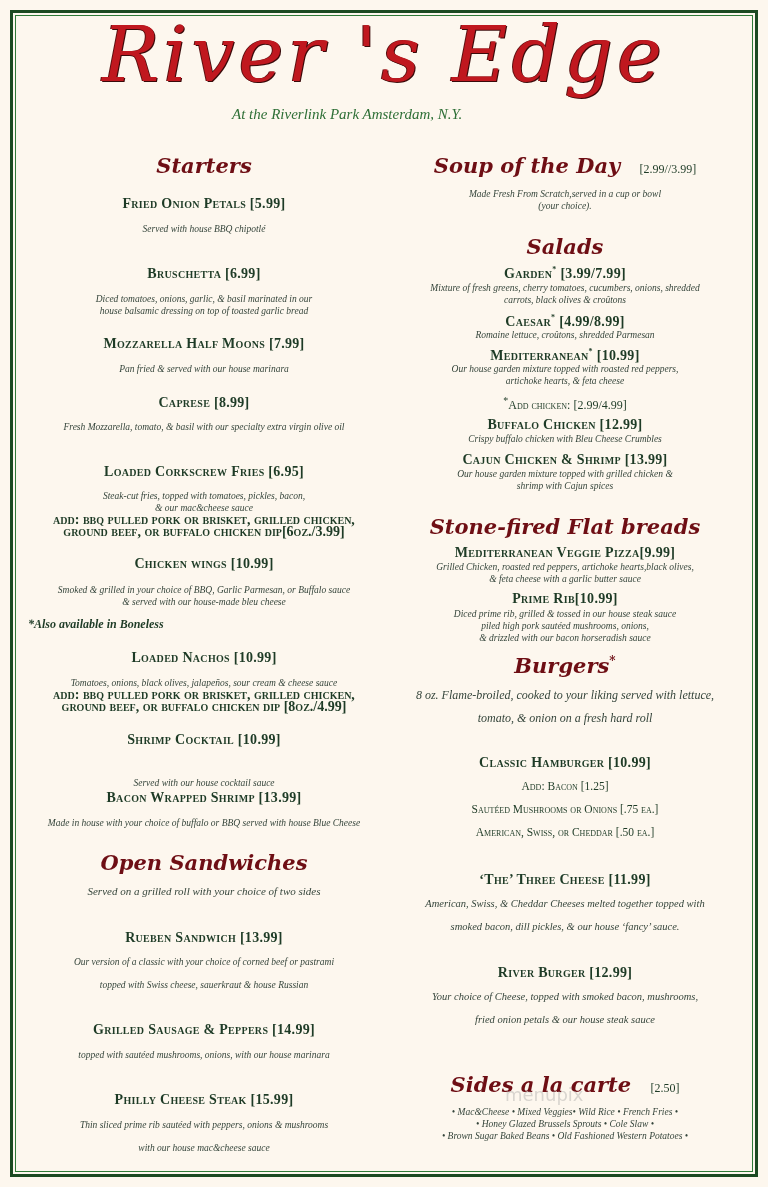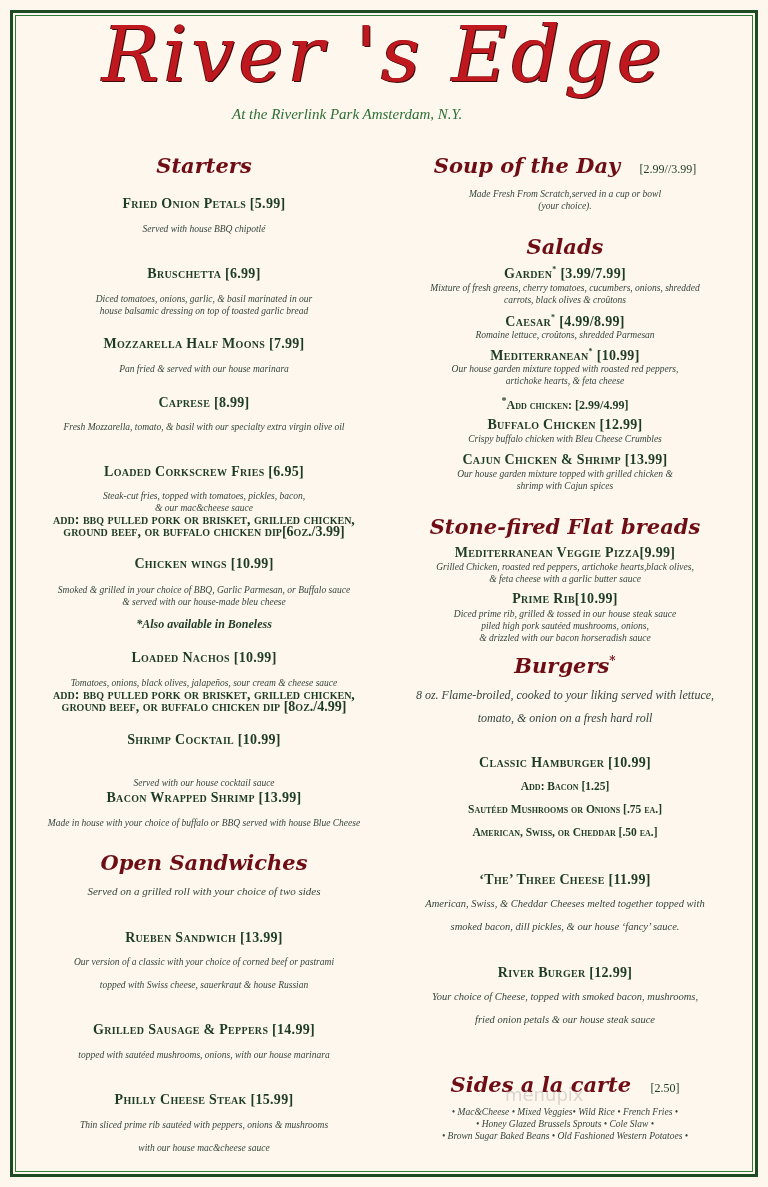--- a/index.html
+++ b/index.html
@@ -41,25 +41,25 @@
   .item-name sup { font-size: 8px; }
   .desc {
     position: absolute; left: 0; right: 0; text-align: center;
     font-style: italic; font-size: 9.5px; line-height: 12px; color: #34443a;
   }
   .add {
     position: absolute; left: 0; right: 0; text-align: center;
     font-variant: small-caps; font-weight: bold; font-size: 14px; line-height: 12px; color: #1e3b26;
   }
   .note {
-    position: absolute; left: 0; right: 0; text-align: center;
+    position: absolute; left: 0; right: 0; text-align: left;
     font-style: italic; font-weight: bold; font-size: 12px; color: #1e3b26;
   }
   .desc.burger { font-size: 12px; line-height: 24px; }
-  .opt { position: absolute; left: 0; right: 0; text-align: center; font-variant: small-caps; font-weight: bold; font-size: 11.5px; color: #1e3b26; }
+  .opt { position: absolute; left: 0; right: 0; text-align: center; font-variant: small-caps; font-weight: normal; font-size: 11.5px; color: #1e3b26; }
   .watermark { position: absolute; left: 505px; top: 1084px; font-family: "DejaVu Sans", sans-serif; font-size: 18px; color: rgba(150,150,150,0.35); }
 </style>
 </head>
 <body>
 
 <div class="frame-outer"></div>
 <div class="frame-inner"></div>
 
 <div class="title">River 's Edge</div>
 <div class="subtitle">At the Riverlink Park  Amsterdam, N.Y.</div>

